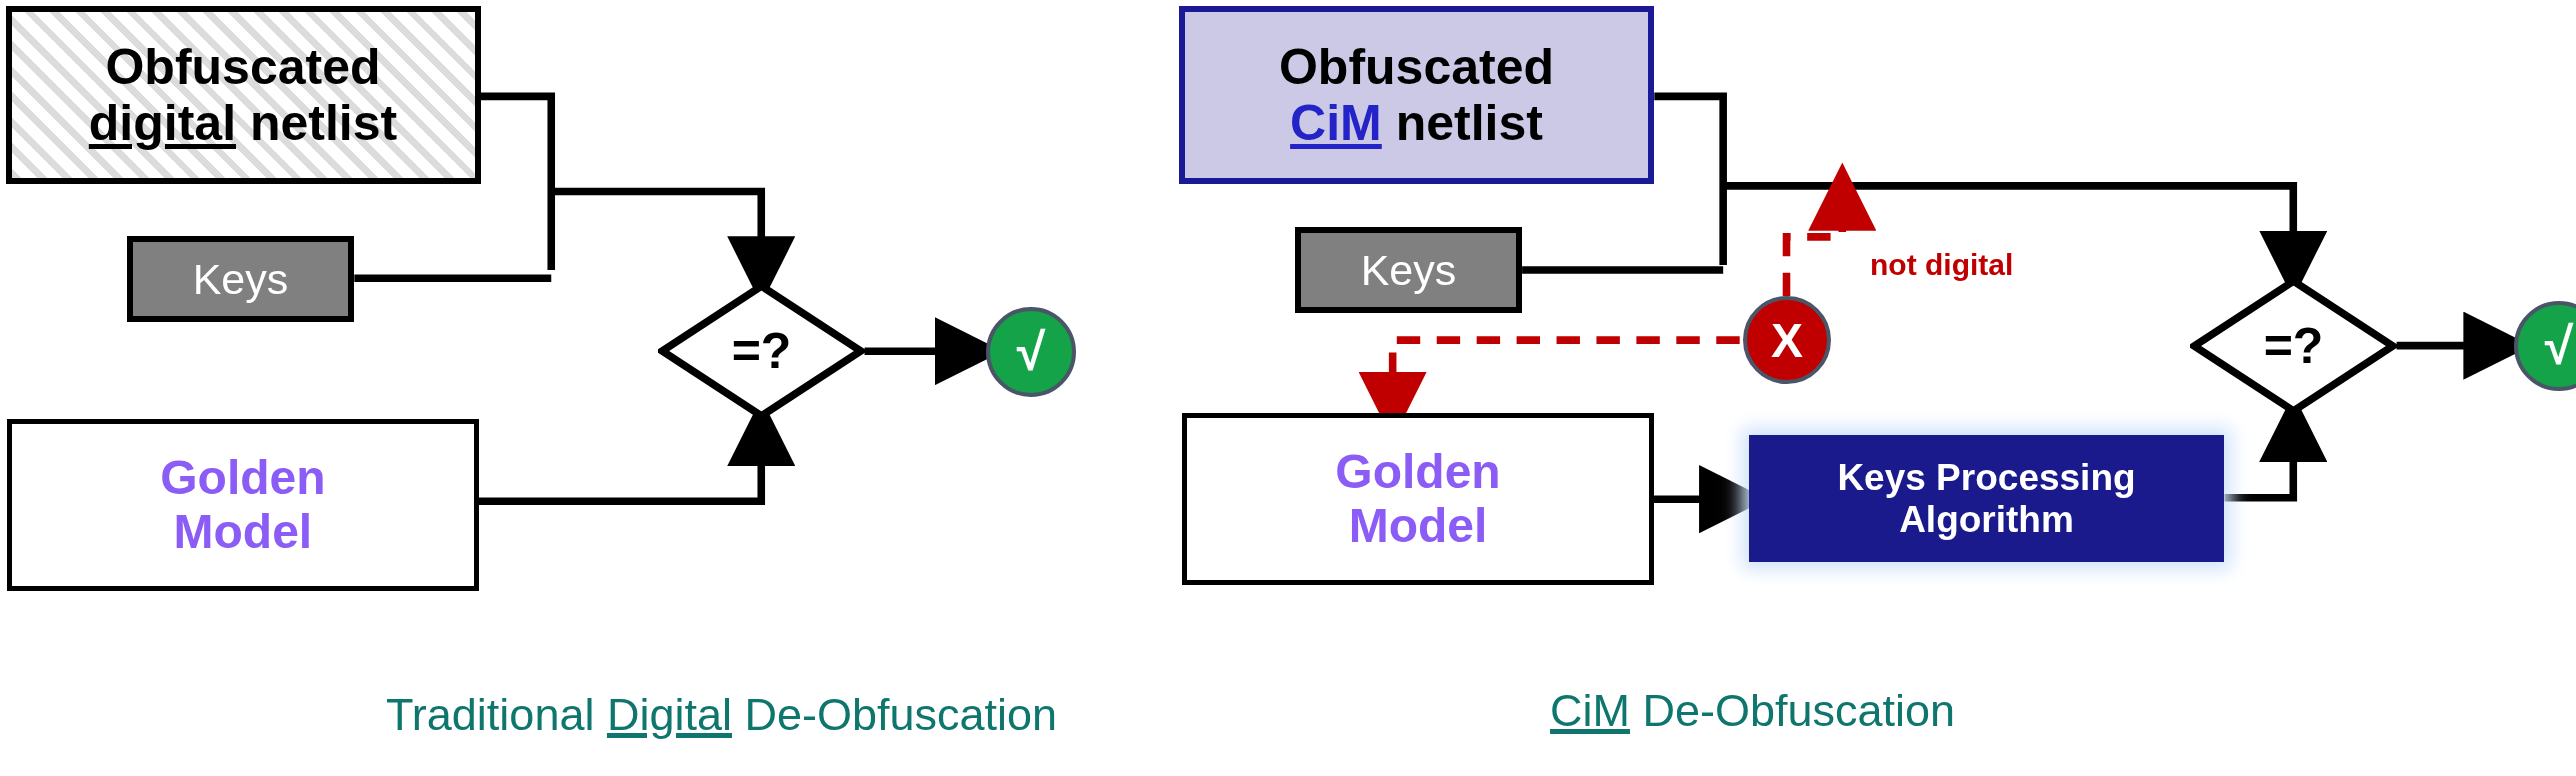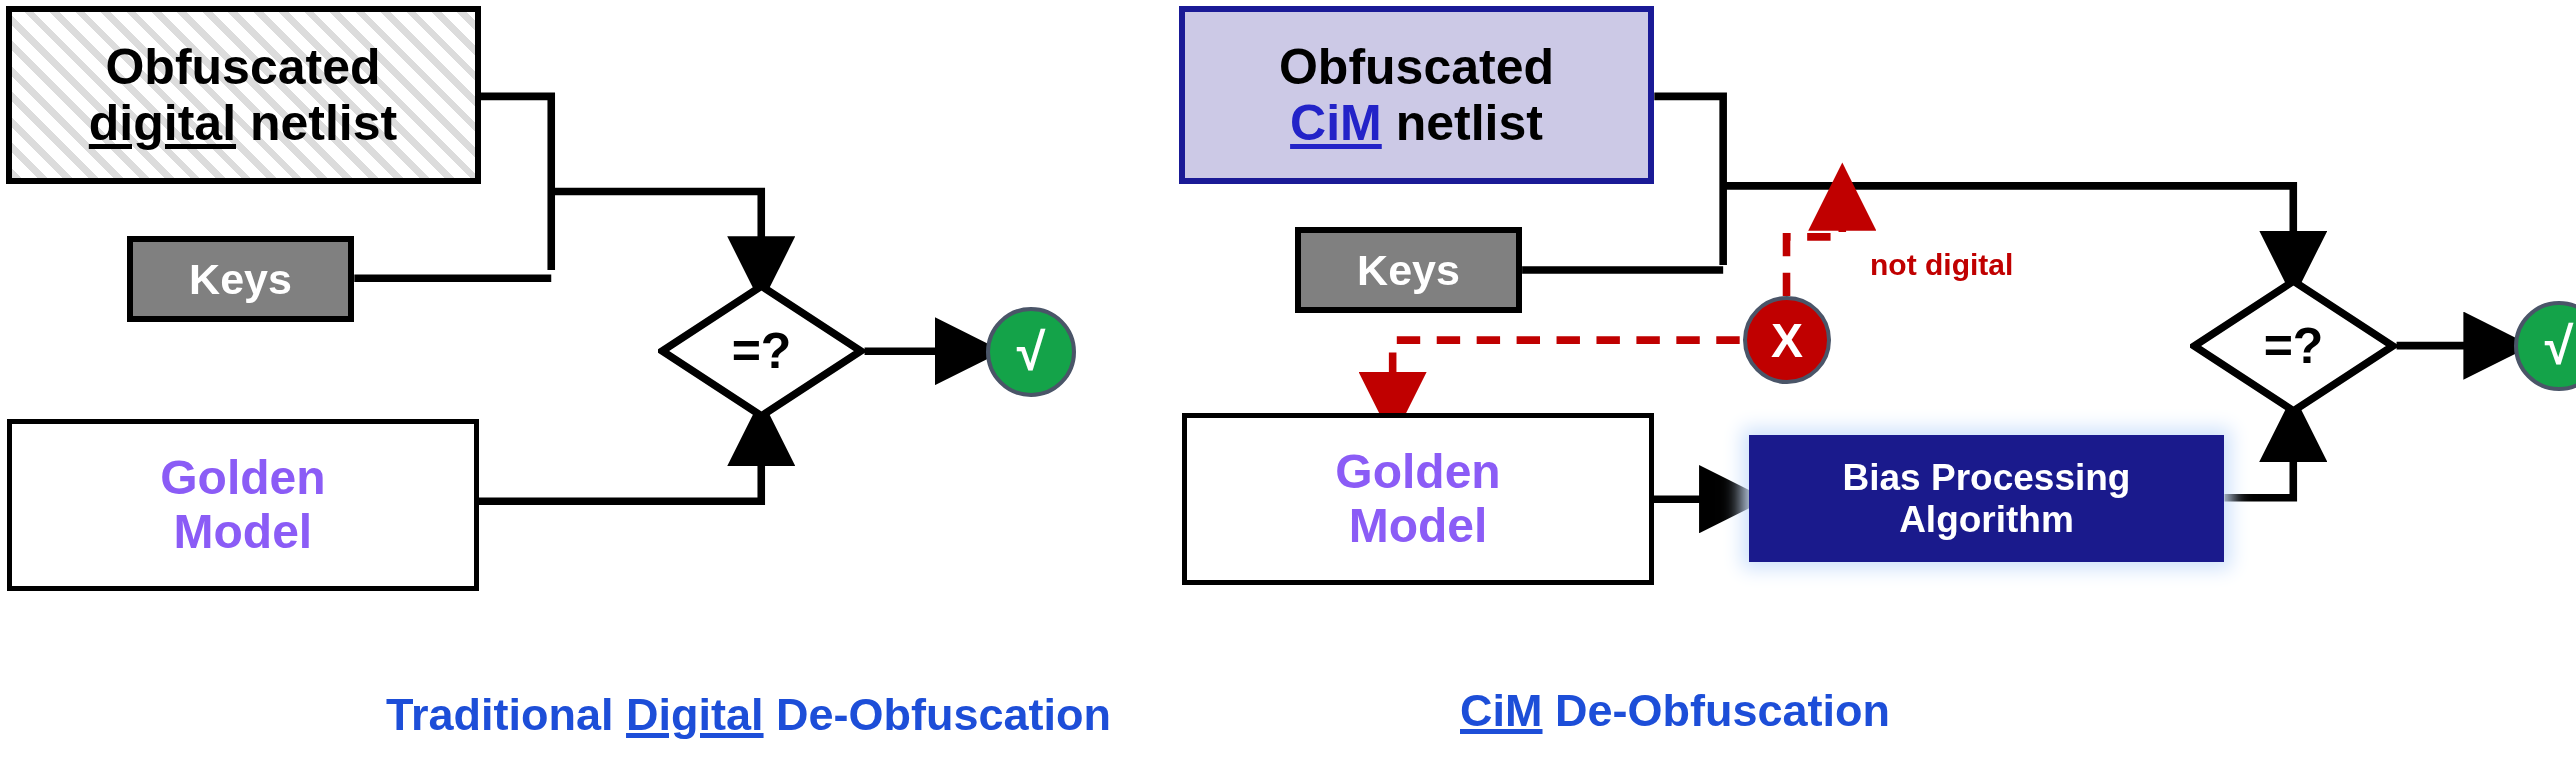--- a/index.html
+++ b/index.html
@@ -24,21 +24,21 @@
     background:#ccc9e6;
     font-size:50px;font-weight:bold;color:#000;
   }
   #box-cim-netlist .cim-word{color:#2323c8;text-decoration:underline;text-decoration-thickness:4.8px;text-underline-offset:4.1px;}
   #box-digital-netlist .digital-word{color:#000;text-decoration:underline;text-decoration-thickness:4.8px;text-underline-offset:4.1px;}
 
   
   .keys-box{
     width:227px;height:86px;
     border:6.2px solid #000;background:#808080;
-    color:#ffffff;font-size:43px;font-weight:bold;
+    color:#ffffff;font-size:43px;font-weight:normal;
   }
   #box-keys-left{left:127px;top:236px;}
   #box-keys-right{left:1295px;top:227px;}
 
   
   .golden-box{
     width:472px;height:172px;
     border:5.5px solid #000;background:#ffffff;
     color:#8b5cf6;font-size:48px;font-weight:bold;
   }
@@ -75,24 +75,24 @@
   #circle-fail{left:1743px;top:296px;background:#c00000;border:4.1px solid #4a5568;width:88px;height:88px;font-size:48px;}
 
   
   #label-not-matched{
     position:absolute;left:1870px;top:248px;
     font-size:30px;font-weight:bold;color:#c00000;white-space:nowrap;
   }
 
   
   .caption{
-    position:absolute;font-size:45px;font-weight:bold;color:#1d4ed8;white-space:nowrap;
+    position:absolute;font-size:45px;font-weight:normal;color:#0f766e;white-space:nowrap;
   }
   #caption-left{left:386px;top:689px;}
-  #caption-right{left:1460px;top:685px;}
+  #caption-right{left:1550px;top:685px;}
   .caption .ul{text-decoration:underline;text-decoration-thickness:4.8px;text-underline-offset:3.4px;}
 </style>
 </head>
 <body>
 
 <div id="stage">
 
   <svg class="wires" viewBox="0 0 3740 1127">
     <defs>
       <marker id="ah" markerWidth="9" markerHeight="9" refX="5" refY="4.5" orient="auto" markerUnits="strokeWidth">
@@ -202,21 +202,21 @@
 
   <div class="node golden-box" id="box-golden-right">
     <div>
       <span>Golden</span><br>
       <span>Model</span>
     </div>
   </div>
 
   <div class="node" id="box-bias-algorithm">
     <div>
-      <span>Bias Processing</span><br>
+      <span>Keys Processing</span><br>
       <span>Algorithm</span>
     </div>
   </div>
 
   <div class="result-circle" id="circle-fail">
     <span>X</span>
   </div>
 
   <div id="label-not-matched">not digital</div>
 

